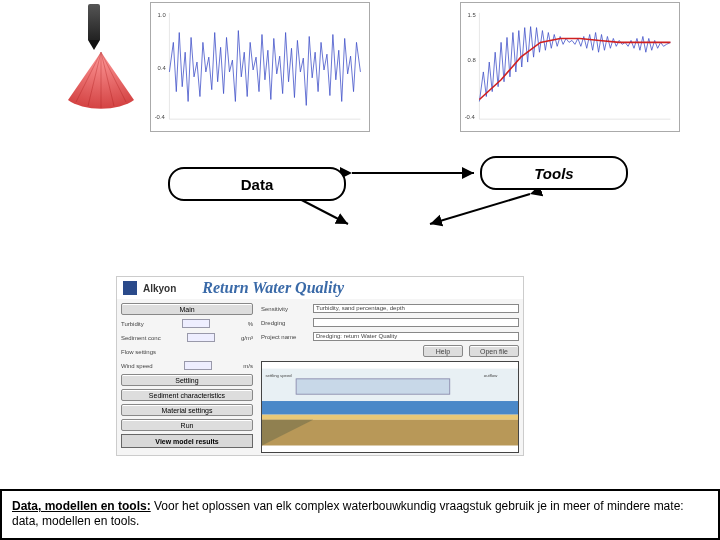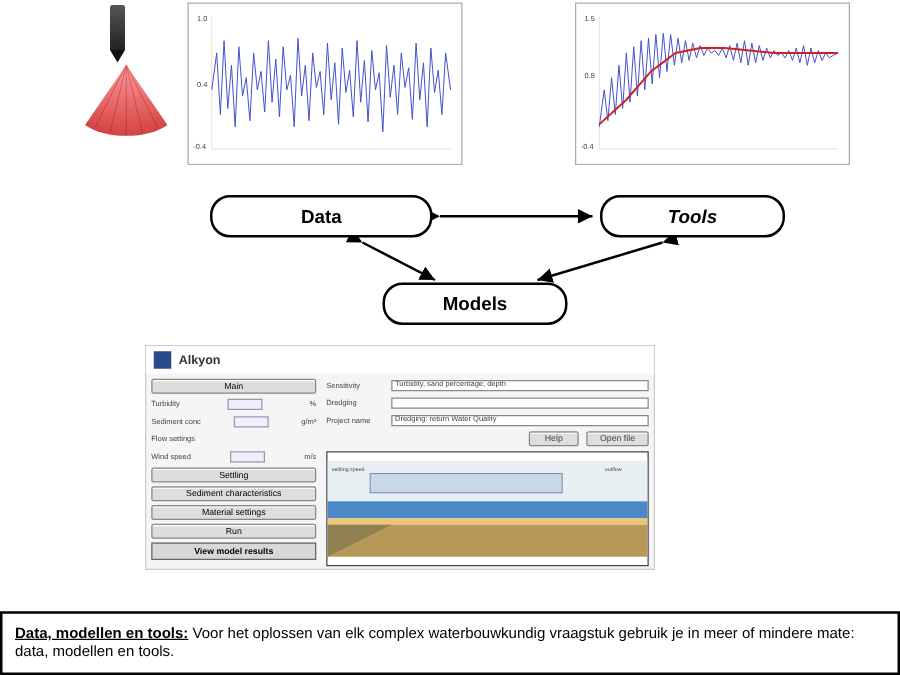--- a/index.html
+++ b/index.html
@@ -11,21 +11,21 @@
   .sensor-pen .tip { width: 0; height: 0; border-left: 6px solid transparent; border-right: 6px solid transparent; border-top: 10px solid #111; position: absolute; bottom: -6px; }
   .sensor-pen .body { width: 12px; height: 36px; background: linear-gradient(#555,#222); border-radius: 2px 2px 0 0; }
   .sensor-cone { position: absolute; left: 36px; top: 48px; width: 66px; height: 58px; }
   .timeseries { position: absolute; top: 2px; width: 220px; height: 130px; border: 1px solid #aaa; background: #fff; }
   .timeseries svg { width: 100%; height: 100%; display: block; }
   .ts1 { left: 150px; }
   .ts2 { left: 460px; }
 
   .diagram { position: absolute; top: 156px; left: 0; width: 720px; height: 120px; }
   .pill { position: absolute; background: #fff; border: 2px solid #000; border-radius: 16px; height: 34px; display: flex; align-items: center; justify-content: center; font-weight: bold; font-size: 15px; }
-  .pill-data { left: 168px; top: 0; width: 178px; }
+  .pill-data { left: 168px; top: 11px; width: 178px; }
   .pill-tools { left: 480px; top: 0; width: 148px; font-style: italic; }
   .pill-models { left: 306px; top: 70px; width: 148px; }
   .arrow-line { stroke: #000; stroke-width: 2; }
 
   .model-screenshot { position: absolute; top: 276px; left: 116px; width: 408px; height: 180px; border: 1px solid #ccc; background: #f5f5f5; font-size: 8px; }
   .ms-header { height: 22px; background: #fff; display: flex; align-items: center; padding-left: 6px; gap: 6px; }
   .ms-logo { width: 14px; height: 14px; background: #2a4a8a; }
   .ms-brand { font-weight: bold; font-size: 10px; color: #333; }
   .ms-title { font-family: 'Times New Roman', serif; font-style: italic; font-size: 16px; color: #3a6aa8; margin-left: 20px; font-weight: bold; }
   .ms-body { display: flex; height: 158px; }
@@ -105,27 +105,27 @@
       <marker id="ah" markerWidth="8" markerHeight="8" refX="6" refY="3" orient="auto">
         <path d="M0,0 L6,3 L0,6 Z" fill="#000"></path>
       </marker>
     </defs>
     <line class="arrow-line" x1="352" y1="17" x2="474" y2="17" marker-start="url(#ah)" marker-end="url(#ah)"></line>
     <line class="arrow-line" x1="290" y1="38" x2="348" y2="68" marker-start="url(#ah)" marker-end="url(#ah)"></line>
     <line class="arrow-line" x1="530" y1="38" x2="430" y2="68" marker-start="url(#ah)" marker-end="url(#ah)"></line>
   </svg>
   <div class="pill pill-data">Data</div>
   <div class="pill pill-tools">Tools</div>
-  <div class="pill pill-models">Models</div>
 </div>
 
 <div class="model-screenshot">
   <div class="ms-header">
     <div class="ms-logo"></div>
     <span class="ms-brand">Alkyon</span>
+    <span class="ms-title">Return Water Quality</span>
   </div>
   <div class="ms-body">
     <div class="ms-left">
       <div class="ms-btn">Main</div>
       <div class="ms-row">
           <span>Turbidity</span>
           <div class="ms-field"></div>
           <span>%</span>
         </div>
       <div class="ms-row">

